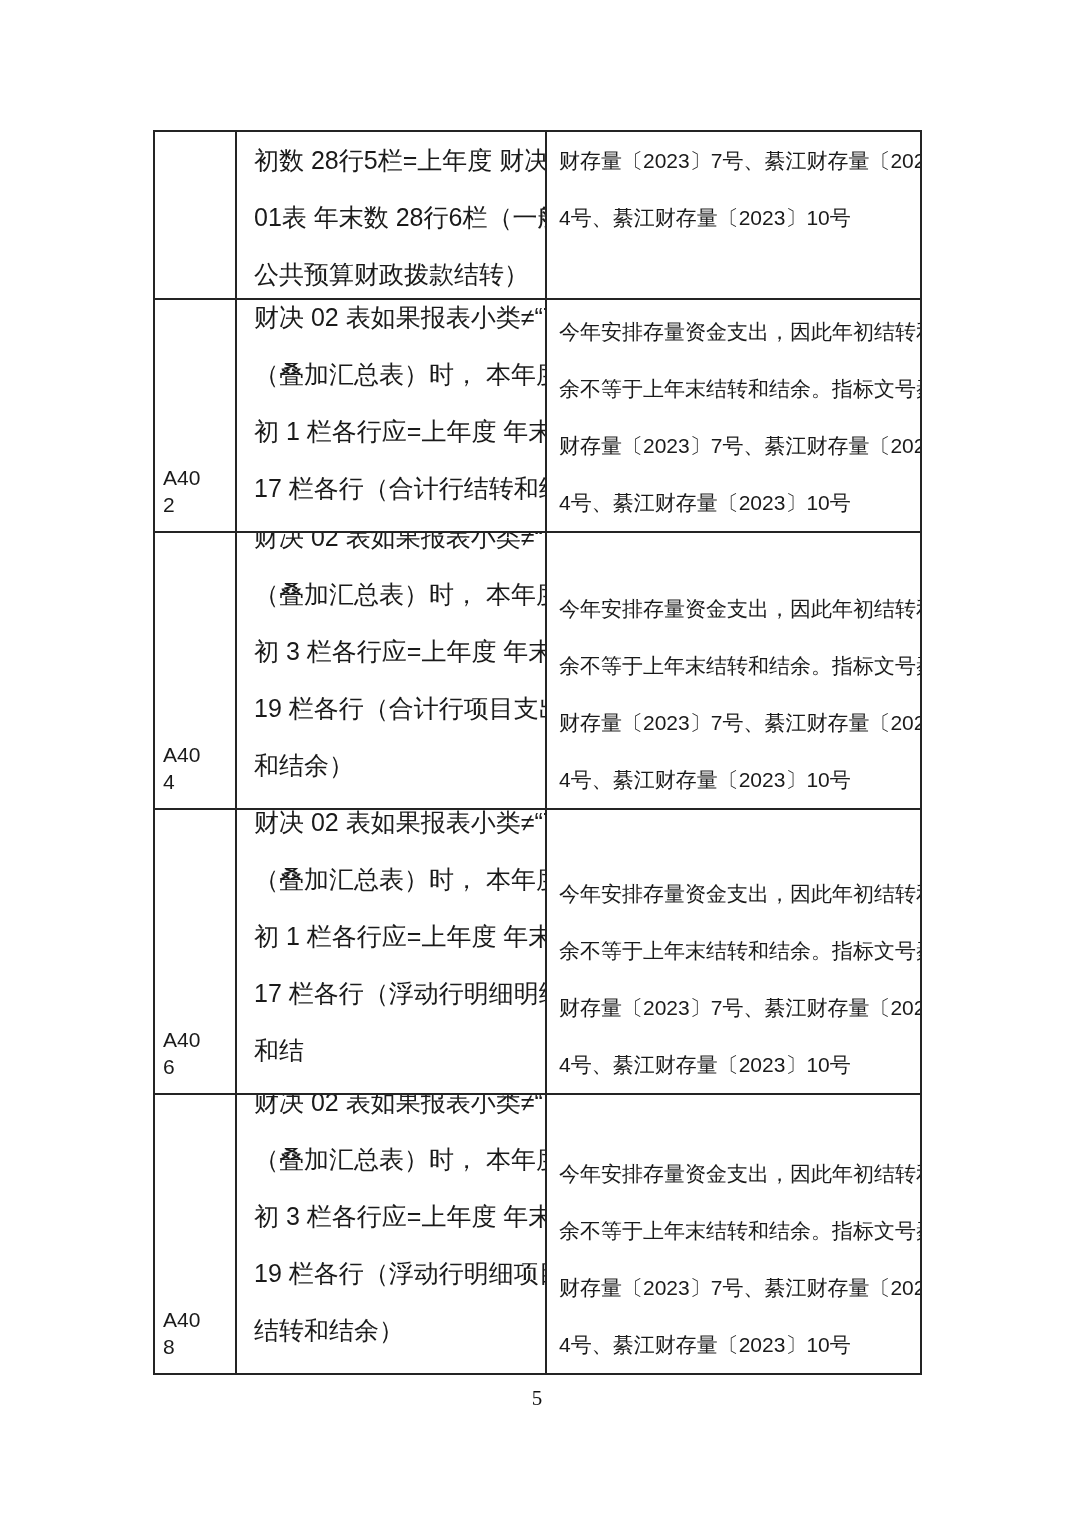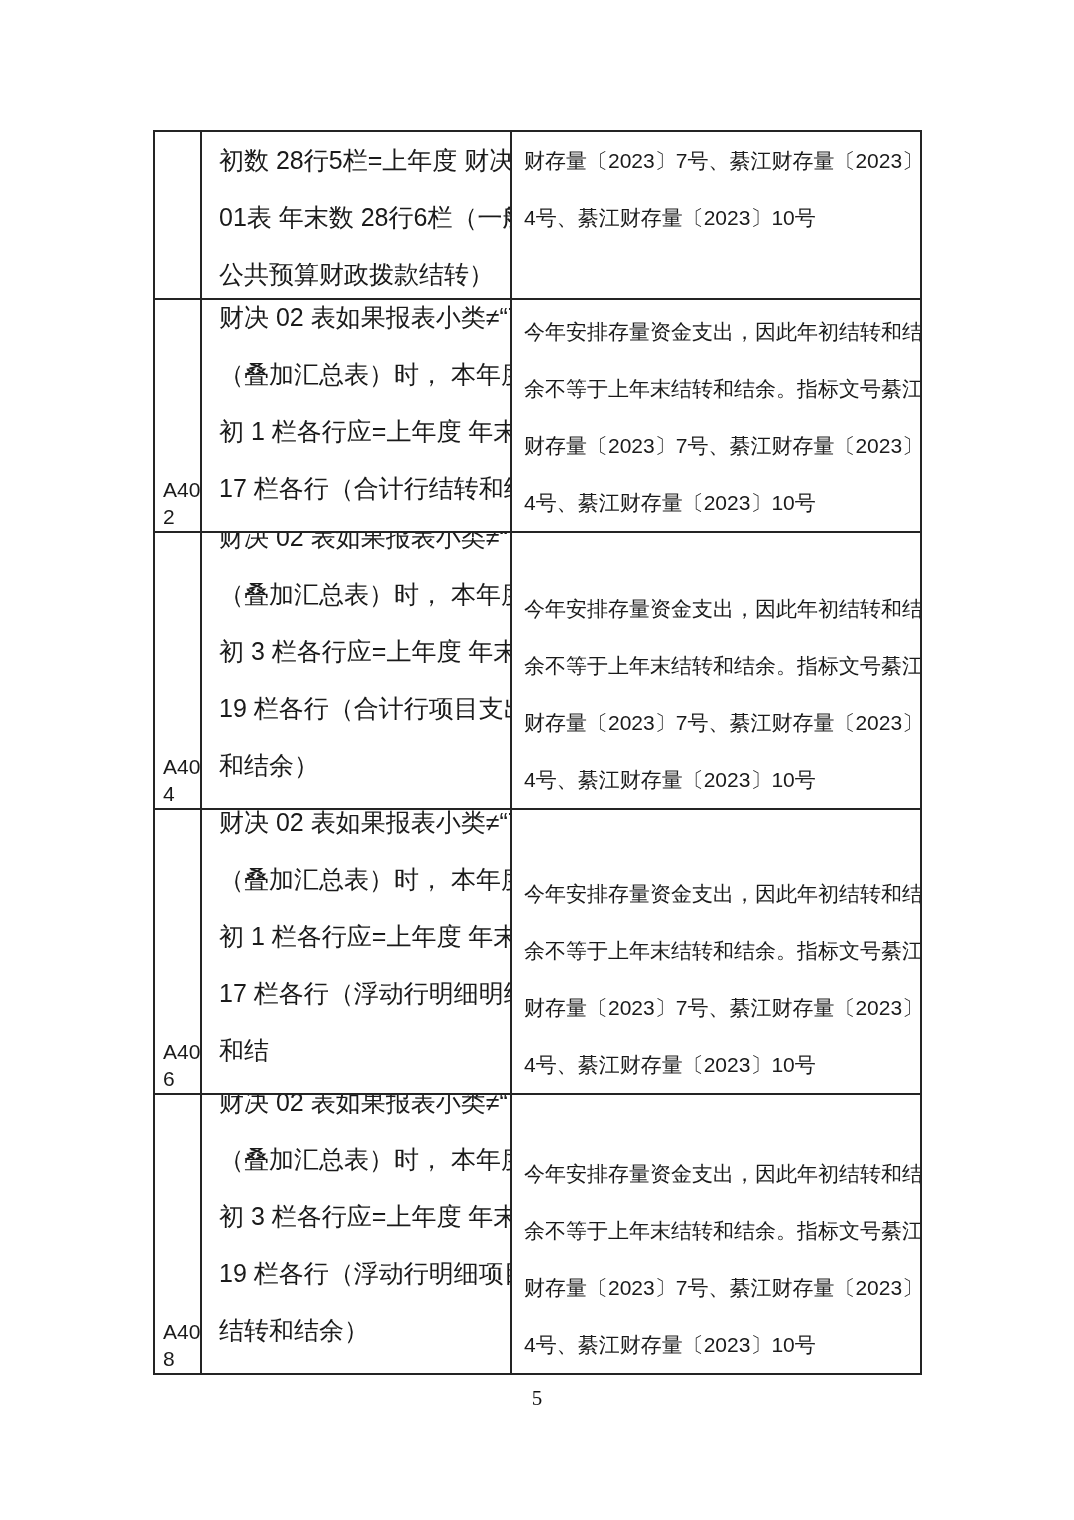--- a/index.html
+++ b/index.html
@@ -33,24 +33,24 @@
   .row-0 { height: 166px; }
   .row-1 { height: 233px; }
   .row-2 { height: 277px; }
   .row-3 { height: 285px; }
   .row-4 { height: 280px; }
   .cell {
     box-sizing: border-box;
     overflow: hidden;
   }
   .code-cell {
-    width: 45px;
+    width: 80px;
     display: flex;
     align-items: flex-end;
-    padding: 0 2px 1px 8px;
+    padding: 0 2px 13px 8px;
     font-size: 21px;
     line-height: 27px;
     white-space: pre;
   }
   .rule-cell {
     width: 310px;
     border-left: 2px solid #242424;
     display: flex;
     align-items: flex-end;
     padding: 0 4px 14px 17px;

